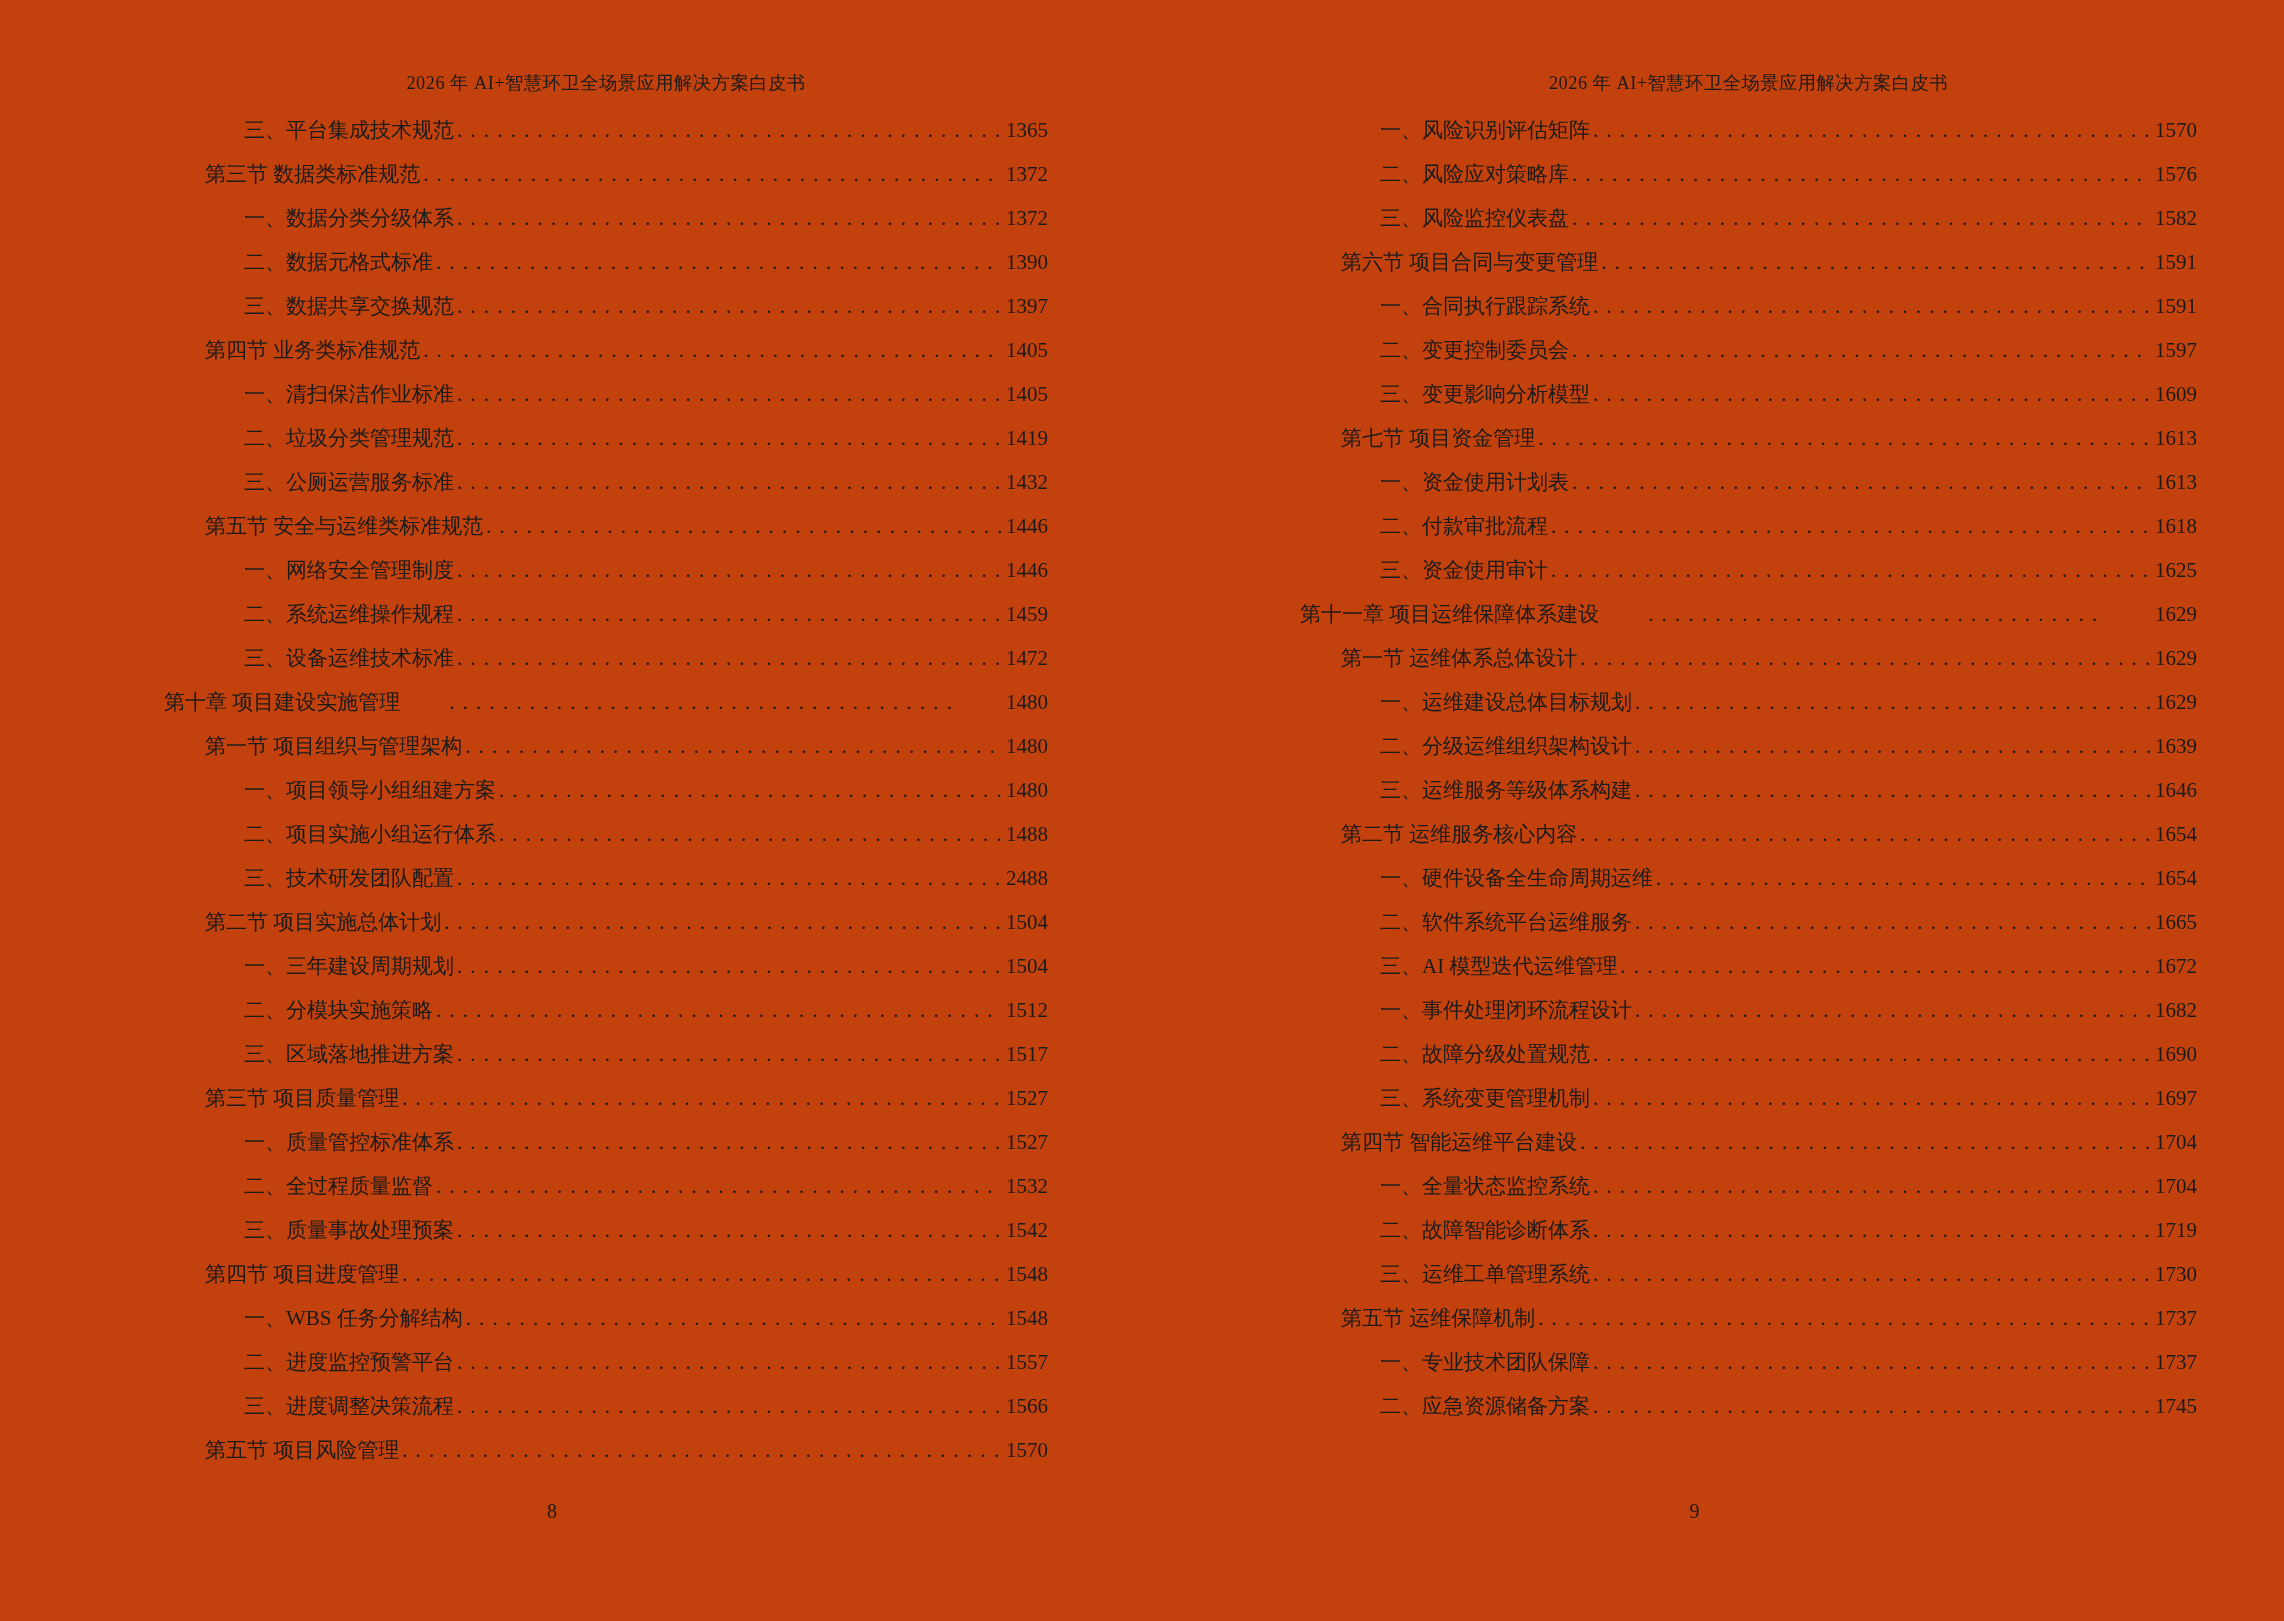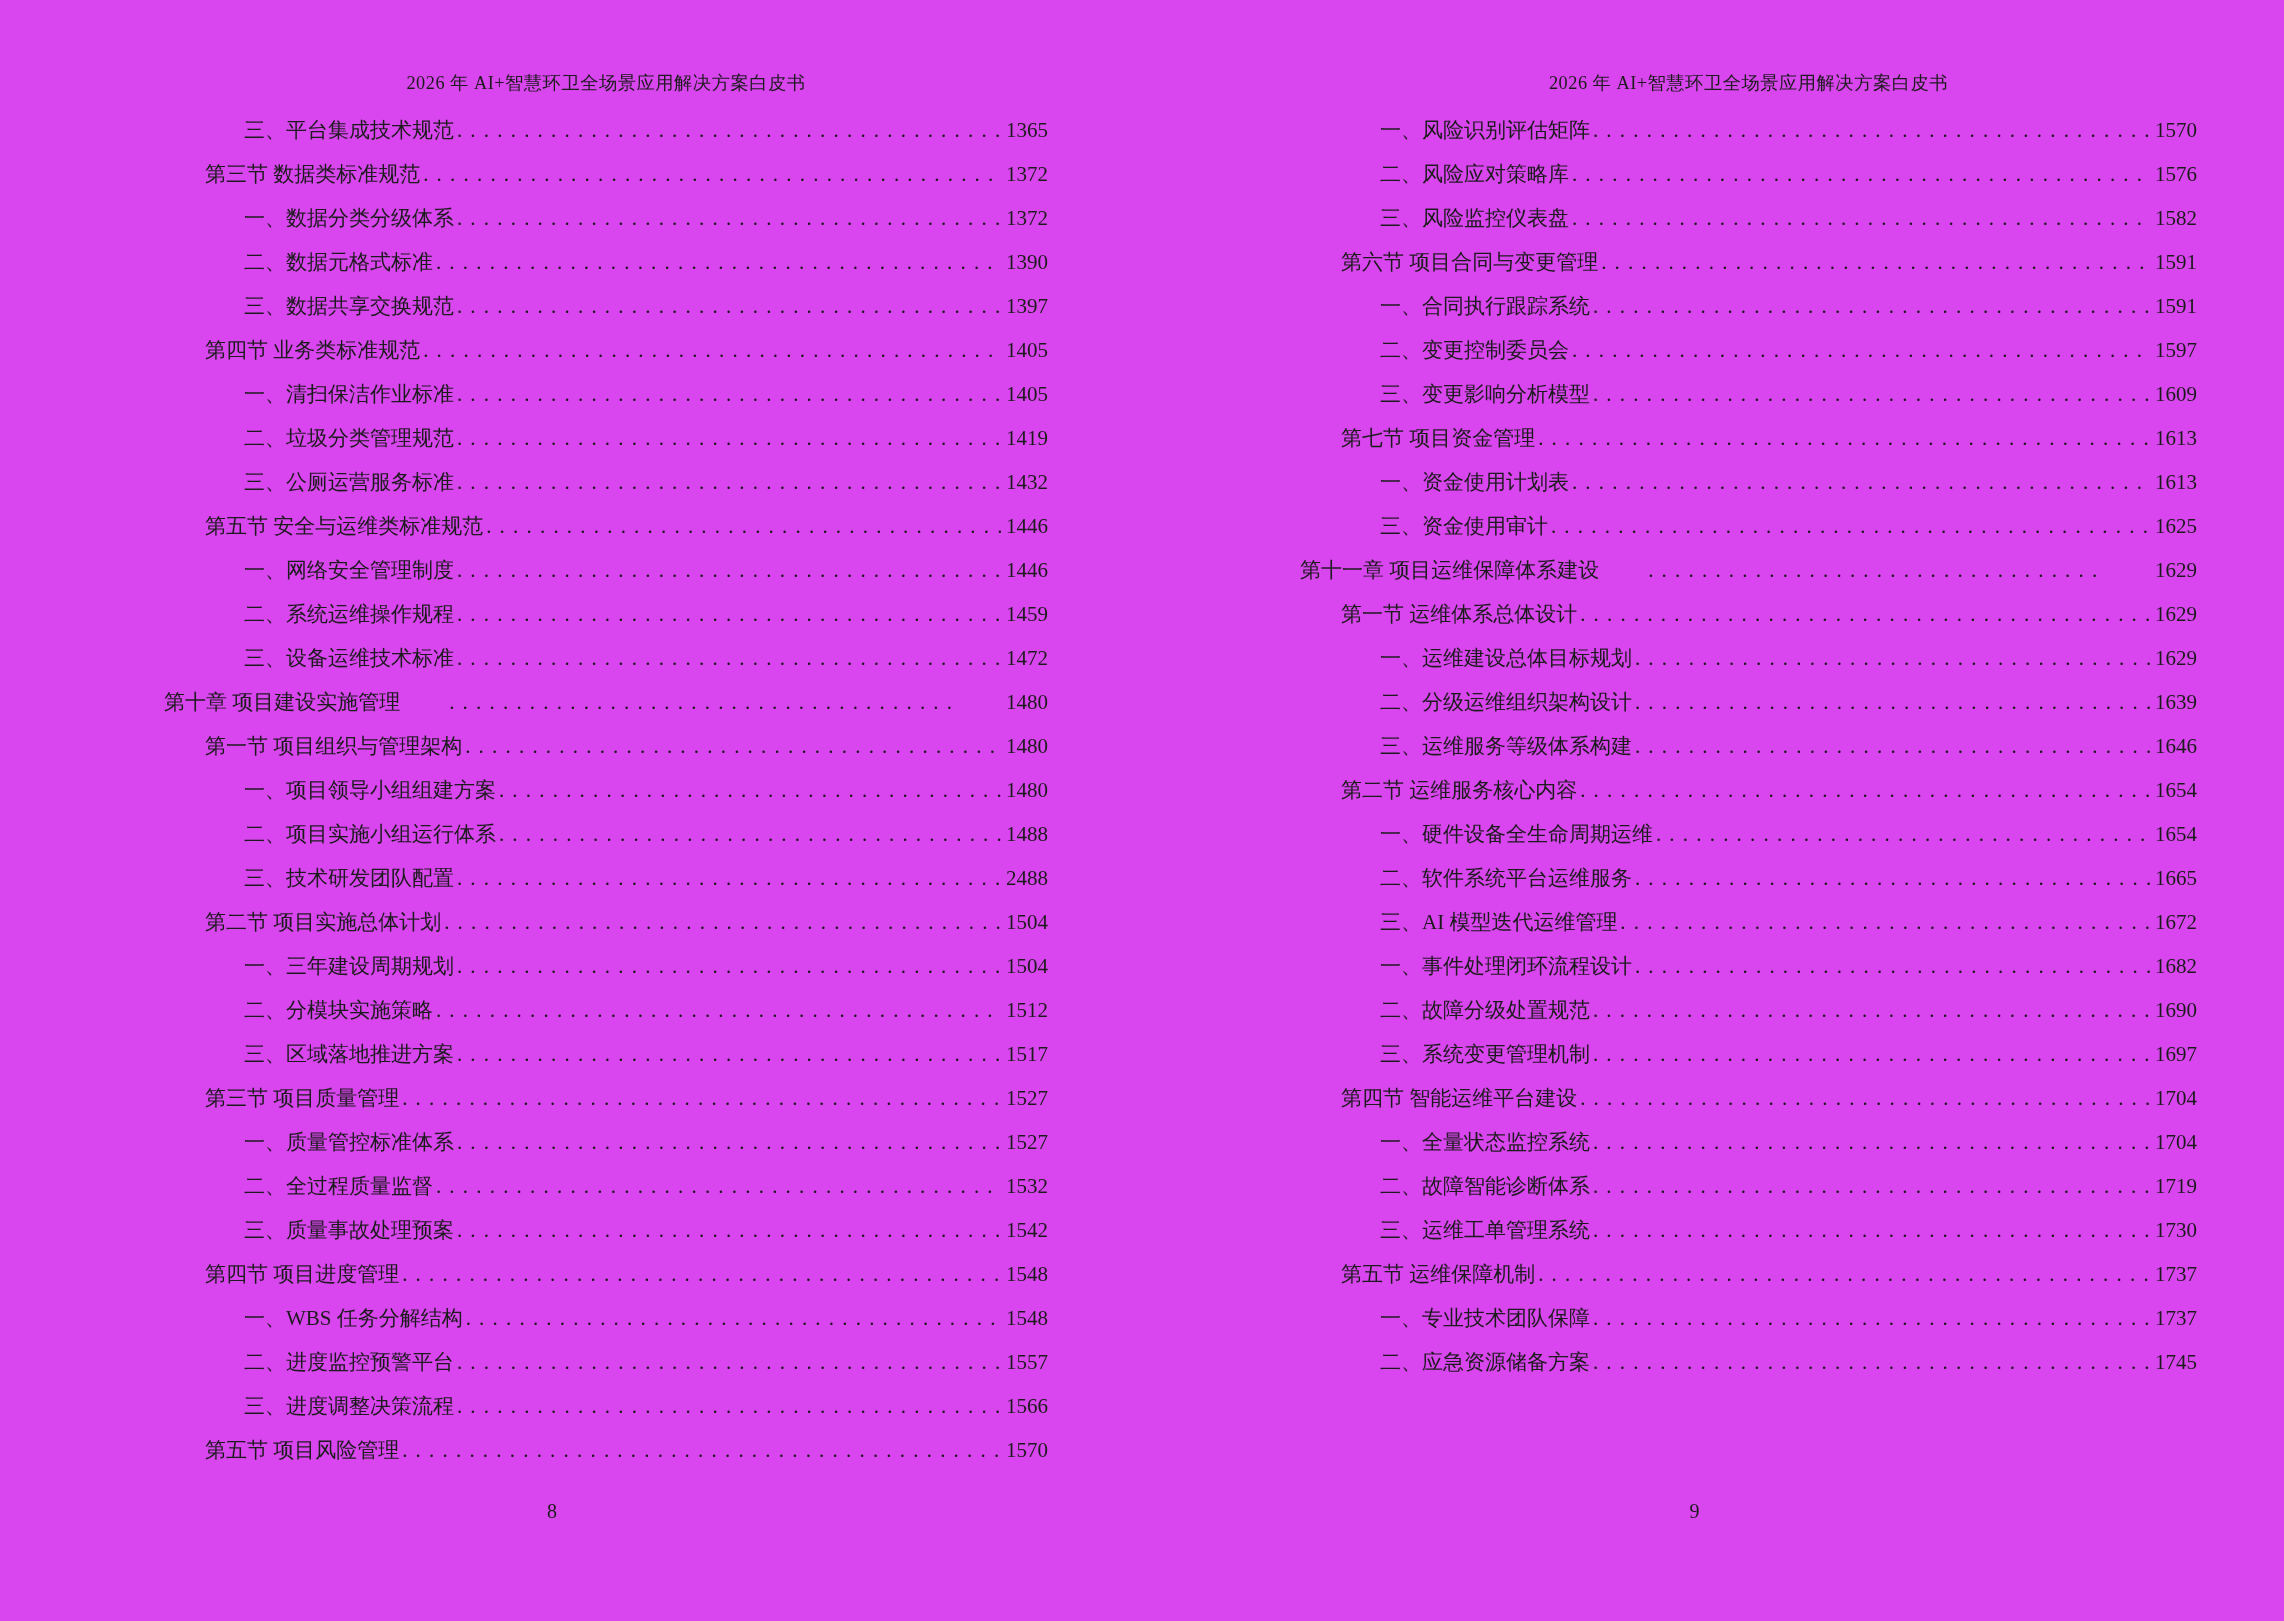--- a/index.html
+++ b/index.html
@@ -6,21 +6,21 @@
     margin: 0;
     padding: 0;
     background: #ffffff;
     color: #1b1b1b;
     font-family: "Liberation Serif", "DejaVu Serif", serif;
   }
   .spread {
     position: relative;
     width: 2284px;
     height: 1622px;
-    background: #d946ef;
+    background: #c2410c;
     overflow: hidden;
     display: flex;
   }
   .page {
     position: relative;
     width: 1142px;
     height: 1622px;
     flex: 0 0 auto;
   }
   .page--left  { --cl: 164px;  --cw: 884px; }
@@ -339,20 +339,25 @@
     <span class="leader"></span>
     <span class="num">1613</span>
   </div>
 
   <div class="row item">
     <span class="title">一、资金使用计划表</span>
     <span class="leader"></span>
     <span class="num">1613</span>
   </div>
 
+  <div class="row item">
+    <span class="title">二、付款审批流程</span>
+    <span class="leader"></span>
+    <span class="num">1618</span>
+  </div>
 
   <div class="row item">
     <span class="title">三、资金使用审计</span>
     <span class="leader"></span>
     <span class="num">1625</span>
   </div>
 
   <div class="row chapter">
     <span class="title">第十一章 项目运维保障体系建设</span>
     <span class="leader"></span>

